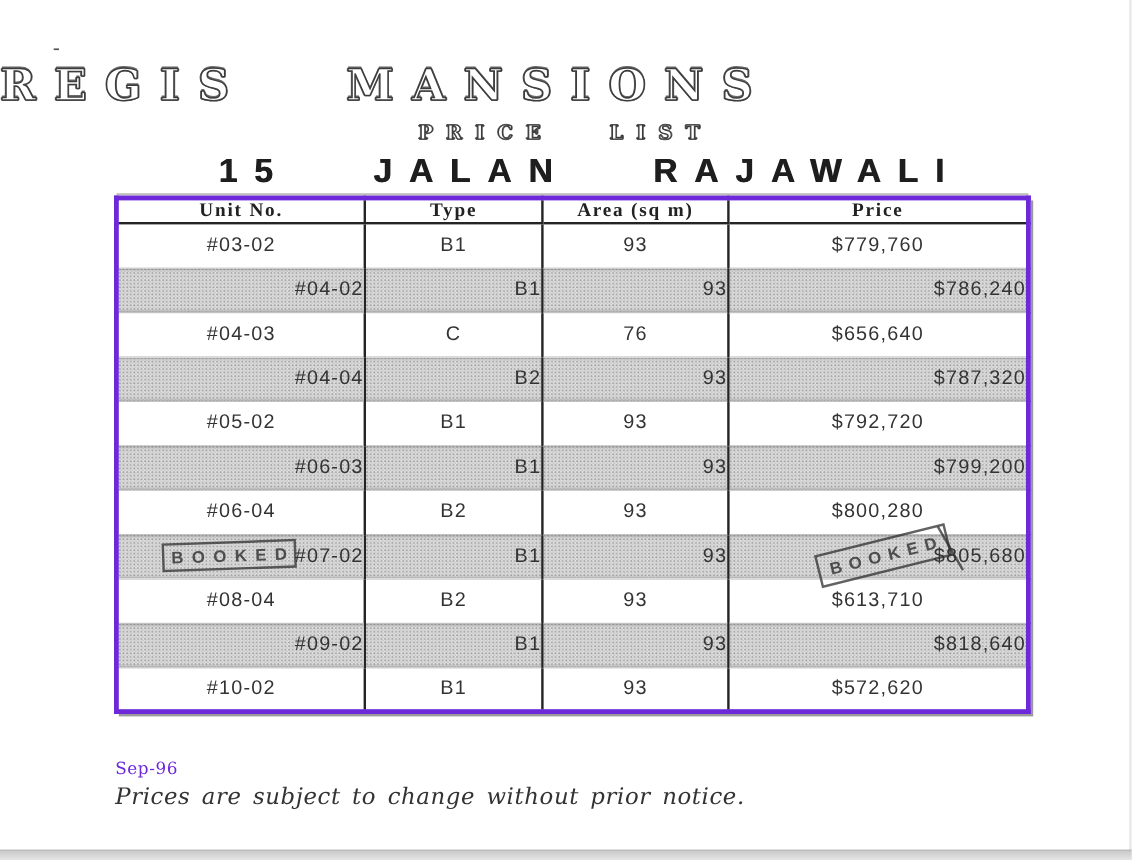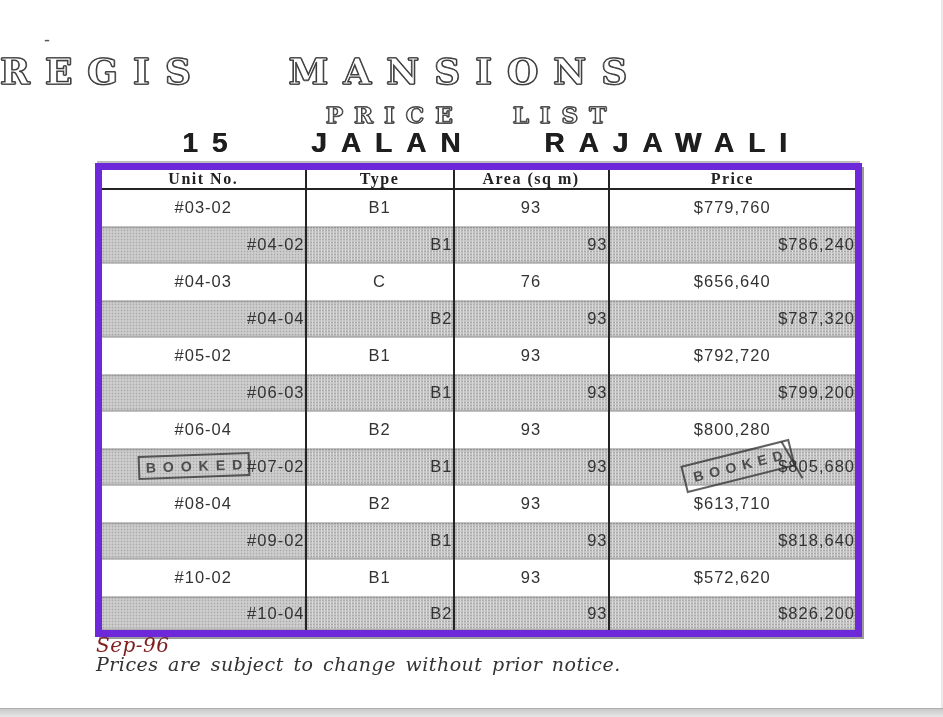--- a/index.html
+++ b/index.html
@@ -26,21 +26,21 @@
     letter-spacing:15px; word-spacing:55px;
     color:#ffffff;
     -webkit-text-stroke:1.2px #3c3c3c;
     text-shadow:1px 0 0 #6a6a6a, -1px 0 0 #6a6a6a, 0 1px 0 #6a6a6a, 0 -1px 0 #6a6a6a;
     white-space:nowrap;
   }
   .doc-subtitle {
     position:absolute; left:0; top:101px; width:100%;
     text-align:center;
     font-family:"DejaVu Serif", serif;
-    font-size:23px; font-weight:bold;
+    font-size:16px; font-weight:bold;
     letter-spacing:11px; word-spacing:30px;
     color:#ffffff;
     -webkit-text-stroke:1px #3c3c3c;
     text-shadow:1px 0 0 #6a6a6a, -1px 0 0 #6a6a6a, 0 1px 0 #6a6a6a, 0 -1px 0 #6a6a6a;
     white-space:nowrap;
   }
   .doc-address {
     position:absolute; left:0; top:127px; width:100%;
     text-align:center;
     font-family:"Liberation Sans", sans-serif;
@@ -49,21 +49,21 @@
     color:#1e1e1e;
     text-shadow:0.6px 0 0 #1e1e1e;
     white-space:nowrap;
     padding-left:40px;
   }
 
   table.price-table {
     position:absolute; left:95px; top:163px; width:760px;
     border-collapse:collapse;
     table-layout:fixed;
-    border:7px solid #6d28d9;
+    border:4px solid #6d28d9;
     box-shadow:3px 3px 0 -1px #9a9a9a, 0 -4px 0 -2px #bdbdbd;
     background:#fff;
   }
   .price-table th {
     height:21px;
     font-family:"Liberation Serif", serif;
     font-size:16px; font-weight:bold;
     letter-spacing:1.5px;
     color:#222;
     border-bottom:2px solid #242424;
@@ -121,21 +121,21 @@
     right:62px; top:-10px;
     width:2px; height:42px;
     background:rgba(45,45,45,.75);
     transform:rotate(-30deg);
     pointer-events:none;
   }
 
   .footer-date {
     position:absolute; left:96px; top:633px;
     font-family:"DejaVu Serif", serif;
-    font-style:italic; font-size:20px; color:#7f1d1d;
+    font-size:14px; color:#6d28d9;
     letter-spacing:0.5px;
   }
   .footer-note {
     position:absolute; left:96px; top:653px;
     font-family:"DejaVu Serif", serif;
     font-style:italic; font-size:19px; color:#333;
     letter-spacing:0.5px; word-spacing:3px;
   }
 
   .scan-edge-bottom {
@@ -241,26 +241,20 @@
         <td>B1</td>
         <td>93</td>
         <td>$818,640</td>
       </tr>
       <tr>
         <td>#10-02</td>
         <td>B1</td>
         <td>93</td>
         <td>$572,620</td>
       </tr>
-      <tr class="shaded">
-        <td>#10-04</td>
-        <td>B2</td>
-        <td>93</td>
-        <td>$826,200</td>
-      </tr>
     </tbody>
   </table>
 
   <div class="footer-date">Sep-96</div>
   <div class="footer-note">Prices are subject to change without prior notice.</div>
 
   <div class="scan-edge-right"></div>
   <div class="scan-edge-bottom"></div>
 </div>
 

